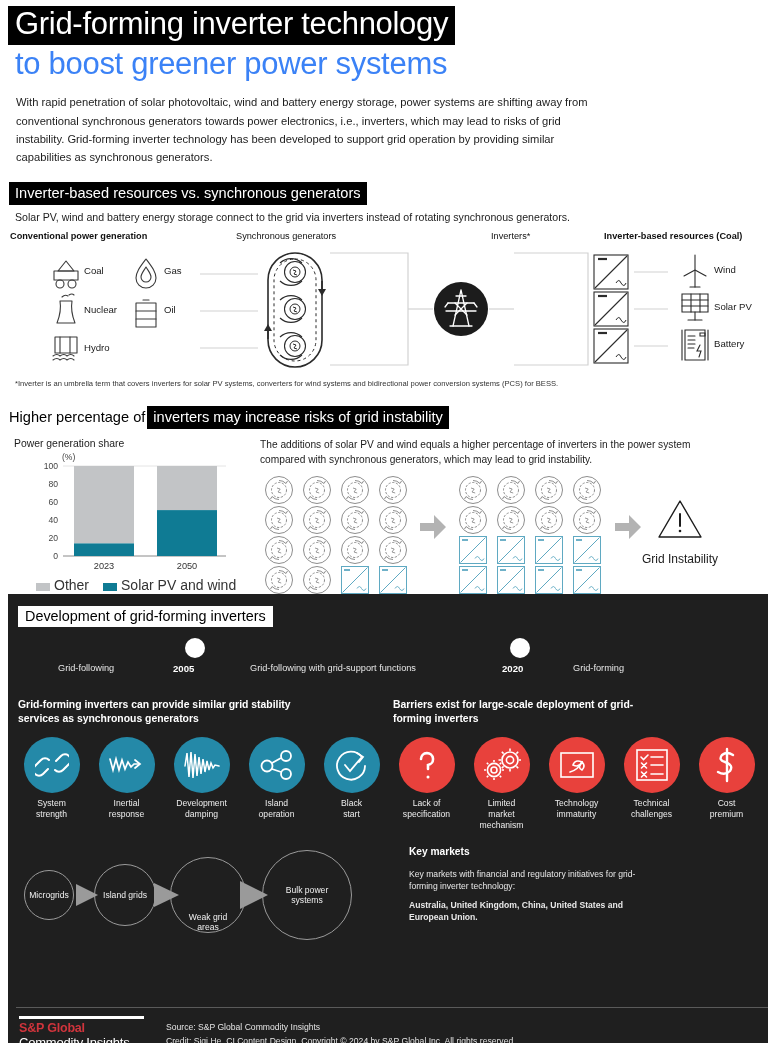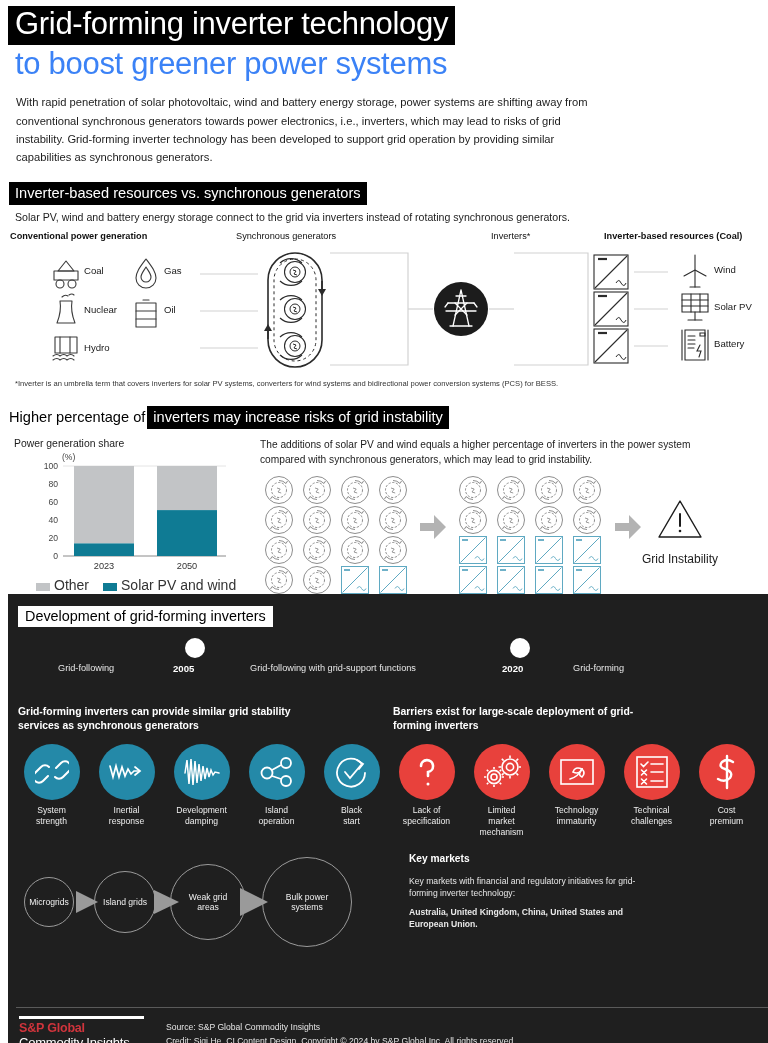--- a/index.html
+++ b/index.html
@@ -409,21 +409,21 @@
       <circle cx="177" cy="13" r="10" fill="#ffffff"></circle>
       <circle cx="502" cy="13" r="10" fill="#ffffff"></circle>
     </svg>
     <div class="tl-label" style="position:absolute; left:40px; top:28px;">Grid-following</div>
     <div class="tl-year" style="position:absolute; left:155px; top:28px;">2005</div>
     <div class="tl-label" style="position:absolute; left:232px; top:28px;">Grid-following with grid-support functions</div>
     <div class="tl-year" style="position:absolute; left:484px; top:28px;">2020</div>
     <div class="tl-label" style="position:absolute; left:555px; top:28px;">Grid-forming</div>
   </div>
 
-  <div style="display:flex; margin-top:28px;">
+  <div style="display:flex; margin-top:21px;">
 
     <div style="width:385px;">
       <div class="blk-title" style="max-width:310px;">Grid-forming inverters can provide similar grid stability services as synchronous generators</div>
       <div style="display:flex; gap:8px; margin-top:11px;">
 
         <div style="width:67px;">
           <div class="circ teal" style="width:56px;height:56px;margin:0 auto;">
             <svg width="34" height="34" viewBox="0 0 34 34" fill="none" stroke="#fff" stroke-width="2" stroke-linecap="round">
               <path d="M13 21 L8 26 a5.5 5.5 0 0 1 -8 -8 L6 12 a5.5 5.5 0 0 1 8 0"></path>
               <path d="M21 13 L26 8 a5.5 5.5 0 0 1 8 8 L28 22 a5.5 5.5 0 0 1 -8 0"></path>
@@ -566,21 +566,21 @@
           <path d="M58 34 l22 11 l-22 11 z" fill="#9a9a9a"></path>
           <path d="M136 33 l25 12 l-25 12 z" fill="#9a9a9a"></path>
           <path d="M222 31 l28 14 l-28 14 z" fill="#9a9a9a"></path>
         </svg>
         <div class="stage" style="position:absolute; left:6px; top:20px; width:50px; height:50px;">
           <span>Microgrids</span>
         </div>
         <div class="stage" style="position:absolute; left:76px; top:14px; width:62px; height:62px;">
           <span>Island grids</span>
         </div>
-        <div class="stage" style="position:absolute; left:152px; top:7px; width:76px; height:76px; flex-direction:column;">
+        <div class="stage" style="position:absolute; left:152px; top:7px; width:76px; height:76px; flex-direction:column;justify-content:flex-end;">
           <span>Weak grid</span>
           <span>areas</span>
         </div>
         <div class="stage" style="position:absolute; left:244px; top:0px; width:90px; height:90px; flex-direction:column;">
           <span>Bulk power</span>
           <span>systems</span>
         </div>
       </div>
     </div>
 

